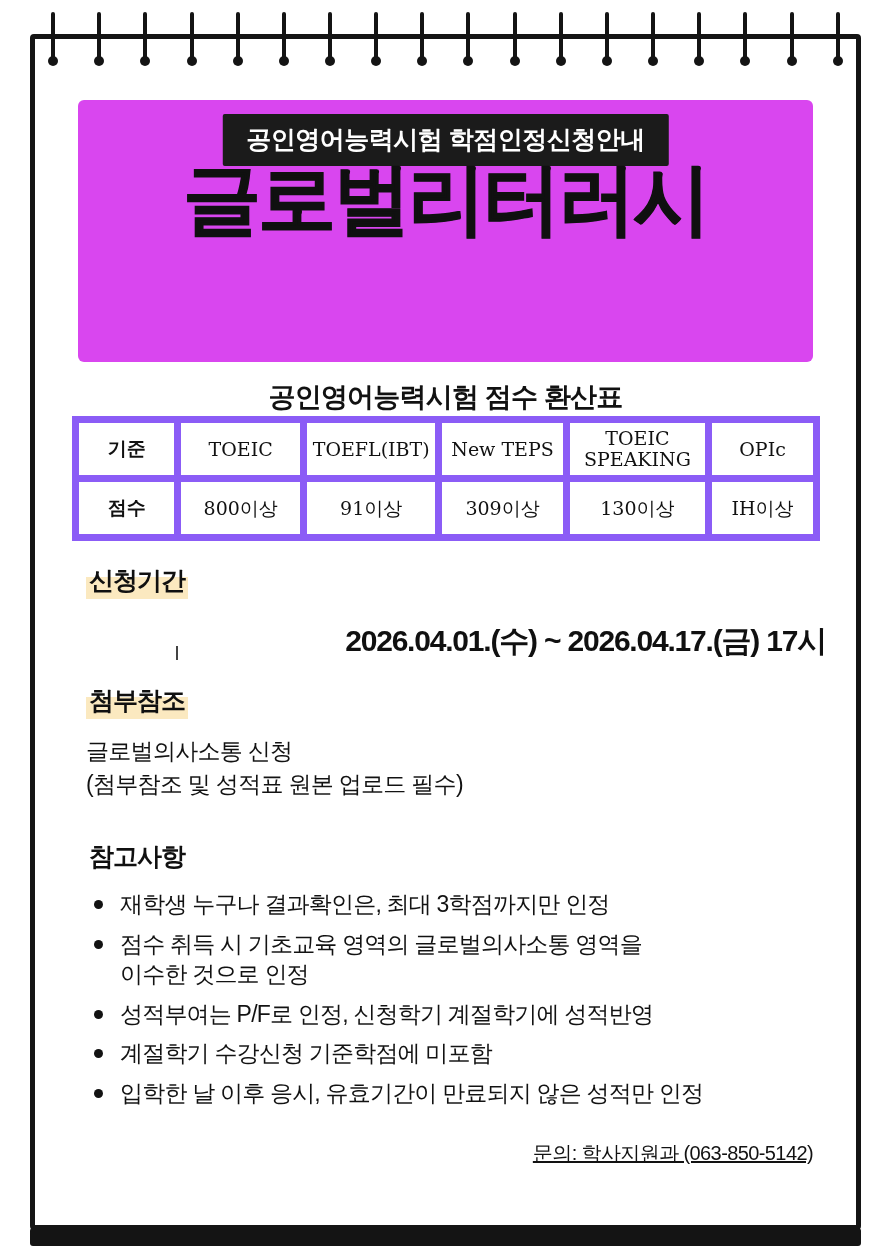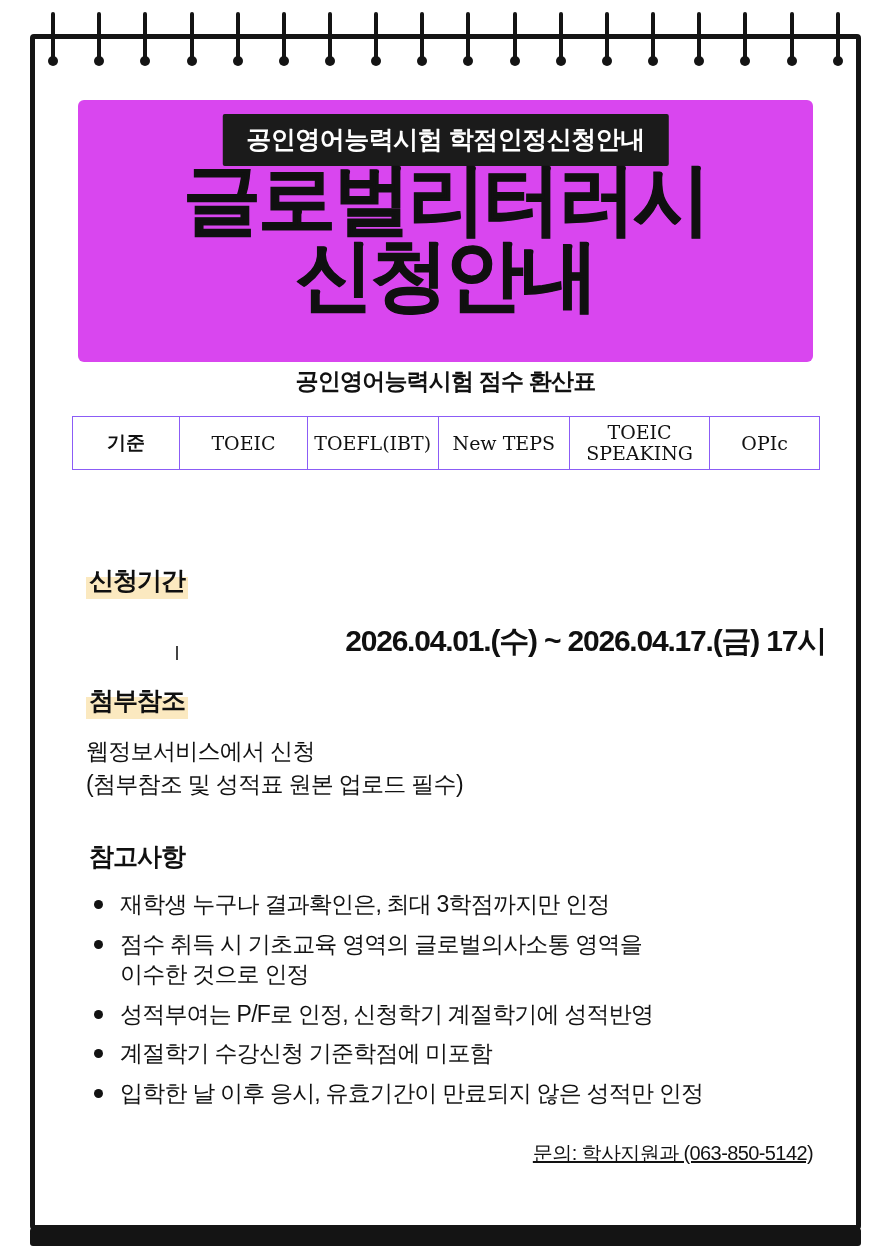--- a/index.html
+++ b/index.html
@@ -118,41 +118,41 @@
     line-height: 0.97;
     letter-spacing: -3px;
     -webkit-text-stroke: 1px #101010;
   }
   .main-title .line2 { display: block; }
 
   
   .table-caption {
     position: absolute;
     left: 0;
-    top: 366px;
+    top: 379px;
     width: 891px;
     text-align: center;
-    font-size: 23px;
+    font-size: 27px;
     font-weight: bold;
     color: #111111;
     letter-spacing: -0.8px;
   }
 
   
   .score-table {
     position: absolute;
     left: 72px;
     top: 416px;
     width: 748px;
     border-collapse: collapse;
     font-family: "DejaVu Serif", serif;
     background: #ffffff;
   }
   .score-table td {
-    border: 1px solid #8b5cf6;
+    border: 7px solid #8b5cf6;
     text-align: center;
     font-size: 19px;
     color: #111111;
     padding: 0;
     height: 52px;
     line-height: 1.1;
     vertical-align: middle;
   }
   .score-table td.head {
     font-weight: normal;
@@ -334,53 +334,60 @@
     <div class="spiral-ring">
         <div class="wire"></div>
         <div class="bead"></div>
       </div>
   </div>
 
   <div class="header-block">
     <div class="subtitle-bar">공인영어능력시험 학점인정신청안내</div>
     <div class="main-title">
       <span>글로벌리터러시</span>
-      <span class="line2">신청안내</span>
     </div>
   </div>
 
   <div class="table-caption">공인영어능력시험 점수 환산표</div>
 
   <table class="score-table">
     <tbody>
       <tr>
         <td class="col-0 label">기준</td>
         <td class="col-1 head">TOEIC</td>
         <td class="col-2 head">TOEFL(IBT)</td>
         <td class="col-3 head">New TEPS</td>
         <td class="col-4 head">
           <div>TOEIC</div>
           <div>SPEAKING</div>
         </td>
         <td class="col-5 head">OPIc</td>
       </tr>
+      <tr>
+        <td class="label">점수</td>
+        <td>800이상</td>
+        <td>91이상</td>
+        <td>309이상</td>
+        <td>130이상</td>
+        <td>IH이상</td>
+      </tr>
     </tbody>
   </table>
 
   <div class="section" id="section-period">
     <div class="sec-head">신청기간</div>
     <div class="sec-body period-text">2026.04.01.(수) ~ 2026.04.17.(금) 17시</div>
   </div>
 
   <div class="stray-mark"></div>
 
   <div class="section" id="section-method">
     <div class="sec-head">첨부참조</div>
     <div class="sec-body">
-      <div>웹정보서비스에서 신청</div>
+      <div>글로벌의사소통 신청</div>
       <div>(첨부참조 및 성적표 원본 업로드 필수)</div>
     </div>
   </div>
 
   <div class="section" id="section-notes">
     <div class="sec-head nobg">참고사항</div>
     <ul class="notes-list">
       <li>
         <span>재학생 누구나 결과확인은, 최대 3학점까지만 인정</span>
       </li>

